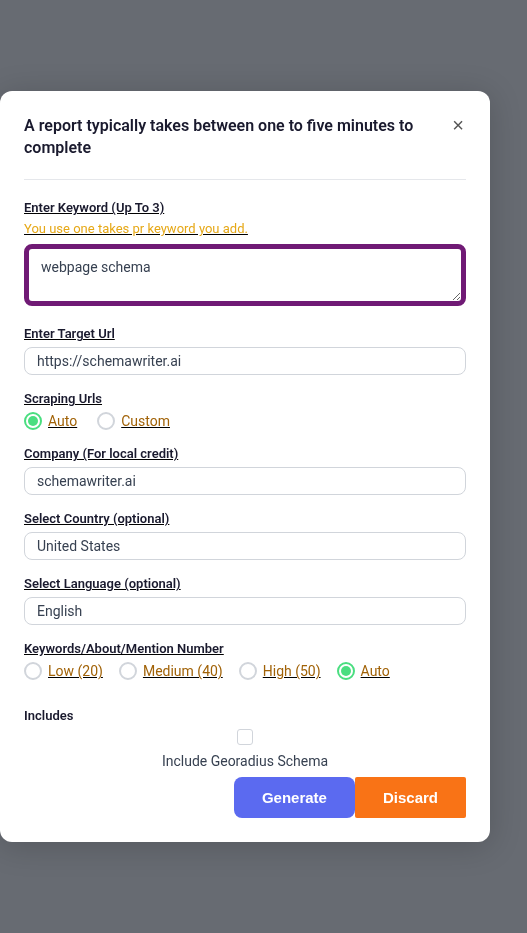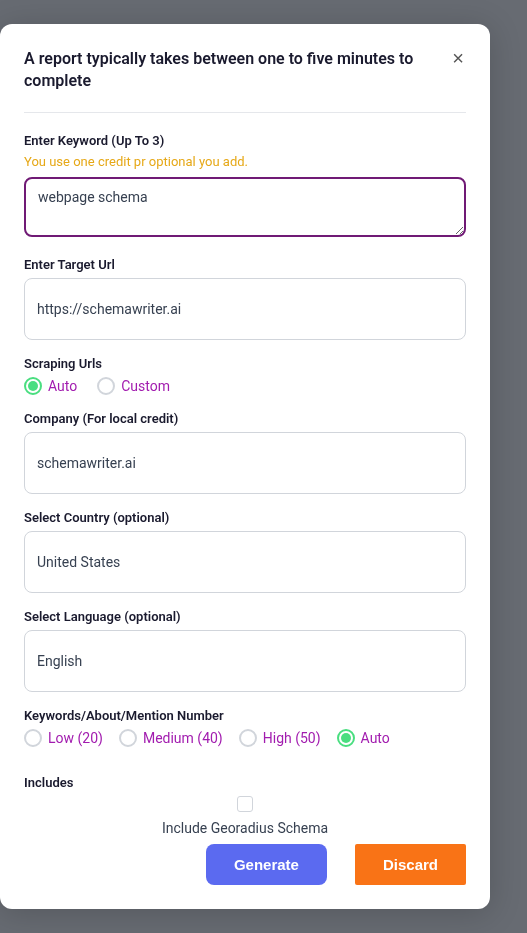--- a/index.html
+++ b/index.html
@@ -70,60 +70,61 @@
     }
 
     .credit-note {
       font-size: 13px;
       color: #e6a817;
       margin-bottom: 8px;
     }
 
     .keyword-textarea {
       width: 100%;
-      border: 2px solid #701a75;
+      border: 5px solid #701a75;
       border-radius: 8px;
       padding: 10px 12px;
       font-size: 14px;
       color: #374151;
       resize: vertical;
       min-height: 60px;
       outline: none;
       font-family: inherit;
     }
 
     .form-group {
       margin-bottom: 16px;
+      text-decoration: underline;
     }
 
     .text-input {
       width: 100%;
       border: 1px solid #d1d5db;
       border-radius: 8px;
-      padding: 22px 12px;
+      padding: 5px 12px;
       font-size: 14px;
       color: #374151;
       outline: none;
       font-family: inherit;
     }
 
     .radio-group {
       display: flex;
       align-items: center;
       gap: 20px;
       margin-bottom: 16px;
     }
 
     .radio-item {
       display: flex;
       align-items: center;
       gap: 6px;
       cursor: pointer;
       font-size: 14px;
-      color: #a21caf;
+      color: #a16207;
     }
 
     .radio-circle {
       width: 18px;
       height: 18px;
       border-radius: 50%;
       border: 2px solid #d1d5db;
       display: flex;
       align-items: center;
       justify-content: center;
@@ -168,21 +169,21 @@
       height: 16px;
       border: 1px solid #d1d5db;
       border-radius: 3px;
       background: #fff;
       flex-shrink: 0;
     }
 
     .footer-btns {
       display: flex;
       justify-content: flex-end;
-      gap: 28px;
+      gap: 0;
       margin-top: 8px;
     }
 
     .btn-generate {
       background: #5b6af0;
       color: #fff;
       border: none;
       border-radius: 8px;
       padding: 12px 28px;
       font-size: 15px;
@@ -215,21 +216,21 @@
 
     <div class="modal-header">
       <div class="modal-title">A report typically takes between one to five minutes to complete</div>
       <button class="close-btn">×</button>
     </div>
 
     <hr class="divider">
 
     <div class="form-group">
       <div class="section-label">Enter Keyword (Up To 3)</div>
-      <div class="credit-note">You use one credit pr optional you add.</div>
+      <div class="credit-note">You use one takes pr keyword you add.</div>
       <textarea class="keyword-textarea" placeholder="webpage schema" style="">webpage schema</textarea>
     </div>
 
     <div class="form-group">
       <div class="section-label">Enter Target Url</div>
       <input class="text-input" type="text" value="https://schemawriter.ai" placeholder="https://schemawriter.ai" style="">
     </div>
 
     <div class="form-group">
       <div class="section-label">Scraping Urls</div>

